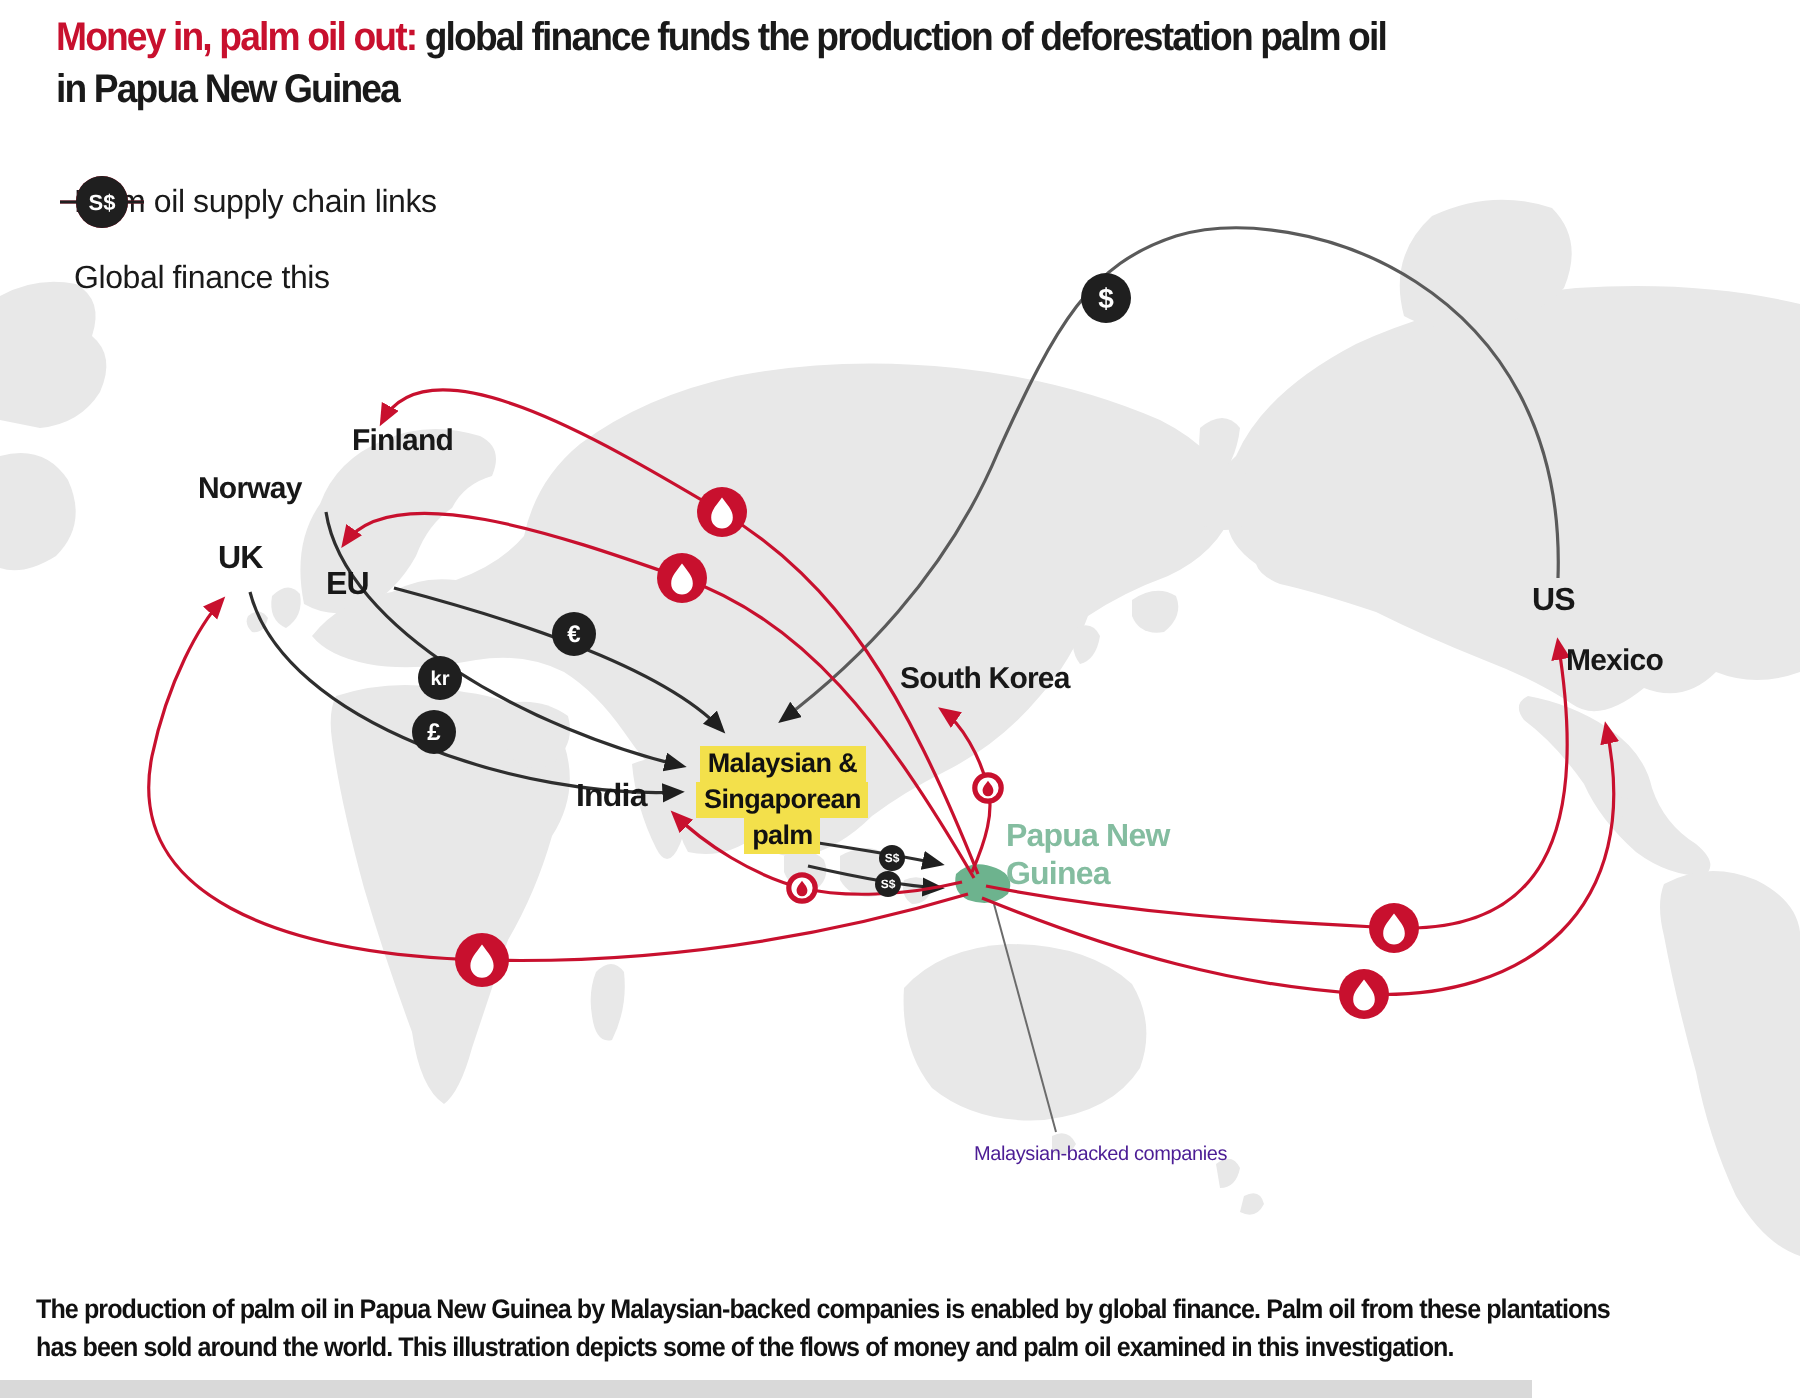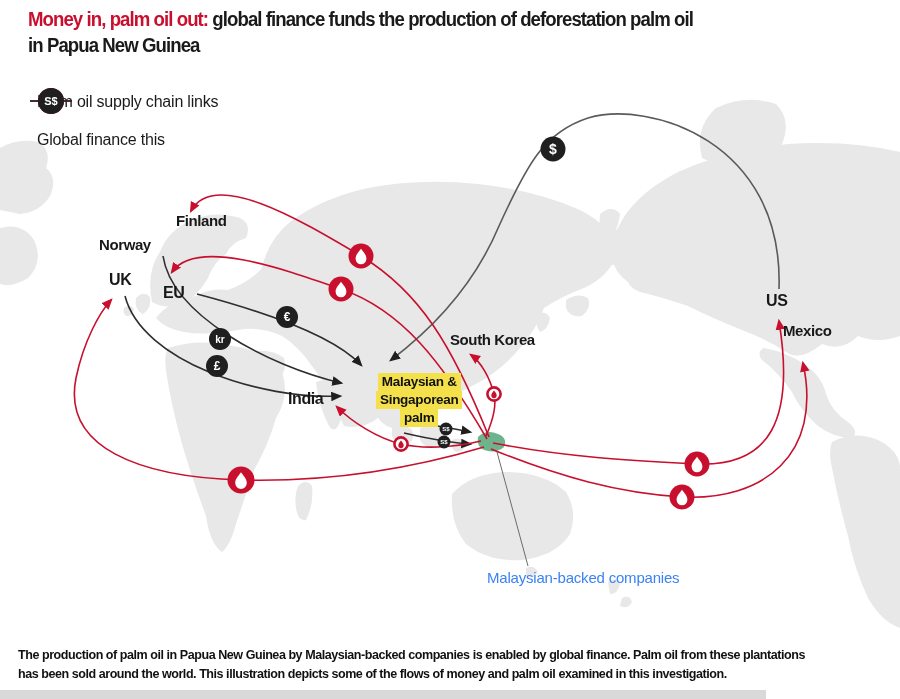--- a/index.html
+++ b/index.html
@@ -15,24 +15,24 @@
 
   
   .legend{position:absolute;left:30px;top:86px;}
   .legend-row{display:flex;align-items:center;height:32px;margin-bottom:6px;}
   .legend-row .txt{font-size:16px;color:#1a1a1a;letter-spacing:-0.2px;margin-left:7px;}
 
   
   .lbl{position:absolute;font-weight:bold;font-size:15px;letter-spacing:-0.4px;color:#181818;white-space:nowrap;}
   .lbl.big{font-size:16px;}
   .lbl.green{color:#84bda0;font-size:16px;line-height:19px;}
-  .banks{position:absolute;left:348px;top:373px;display:flex;flex-direction:column;align-items:center;margin-left:28px;}
+  .banks{position:absolute;left:348px;top:373px;display:flex;flex-direction:column;align-items:center;}
   .banks span{background:#f3e04b;color:#111;font-weight:bold;font-size:13.5px;letter-spacing:-0.3px;
               line-height:16px;padding:1px 4px;white-space:nowrap;}
-  .annotation{position:absolute;left:487px;top:569px;font-size:15px;line-height:17px;color:#3b82f6;
+  .annotation{position:absolute;left:487px;top:569px;font-size:10px;line-height:17px;color:#4c1d95;
               letter-spacing:-0.2px;white-space:nowrap;text-align:center;}
 
   
   .footer{position:absolute;left:18px;top:645px;font-weight:bold;font-size:13.5px;line-height:19px;
           color:#111;letter-spacing:-0.5px;transform:scaleX(0.93);transform-origin:left top;}
   .footer div{white-space:nowrap;}
   .bottom-bar{position:absolute;left:0;top:690px;width:766px;height:9px;background:#d9d9d9;}
 
   .cur{fill:#ffffff;font-weight:bold;text-anchor:middle;font-family:"Liberation Sans",sans-serif;}
 </style>
@@ -185,20 +185,24 @@
   </div>
 
   <div class="lbl" style="left:176px;top:212px">Finland</div>
   <div class="lbl" style="left:99px;top:236px">Norway</div>
   <div class="lbl big" style="left:109px;top:271px">UK</div>
   <div class="lbl big" style="left:163px;top:284px">EU</div>
   <div class="lbl big" style="left:288px;top:390px">India</div>
   <div class="lbl" style="left:450px;top:331px">South Korea</div>
   <div class="lbl big" style="left:766px;top:292px">US</div>
   <div class="lbl" style="left:783px;top:322px">Mexico</div>
+  <div class="lbl green" style="left:503px;top:409px">
+    <div>Papua New</div>
+    <div>Guinea</div>
+  </div>
 
   <div class="banks">
     <span>Malaysian &amp;</span>
     <span>Singaporean</span>
     <span>palm</span>
   </div>
 
   <div class="annotation">
     <div>Malaysian-backed companies</div>
   </div>

